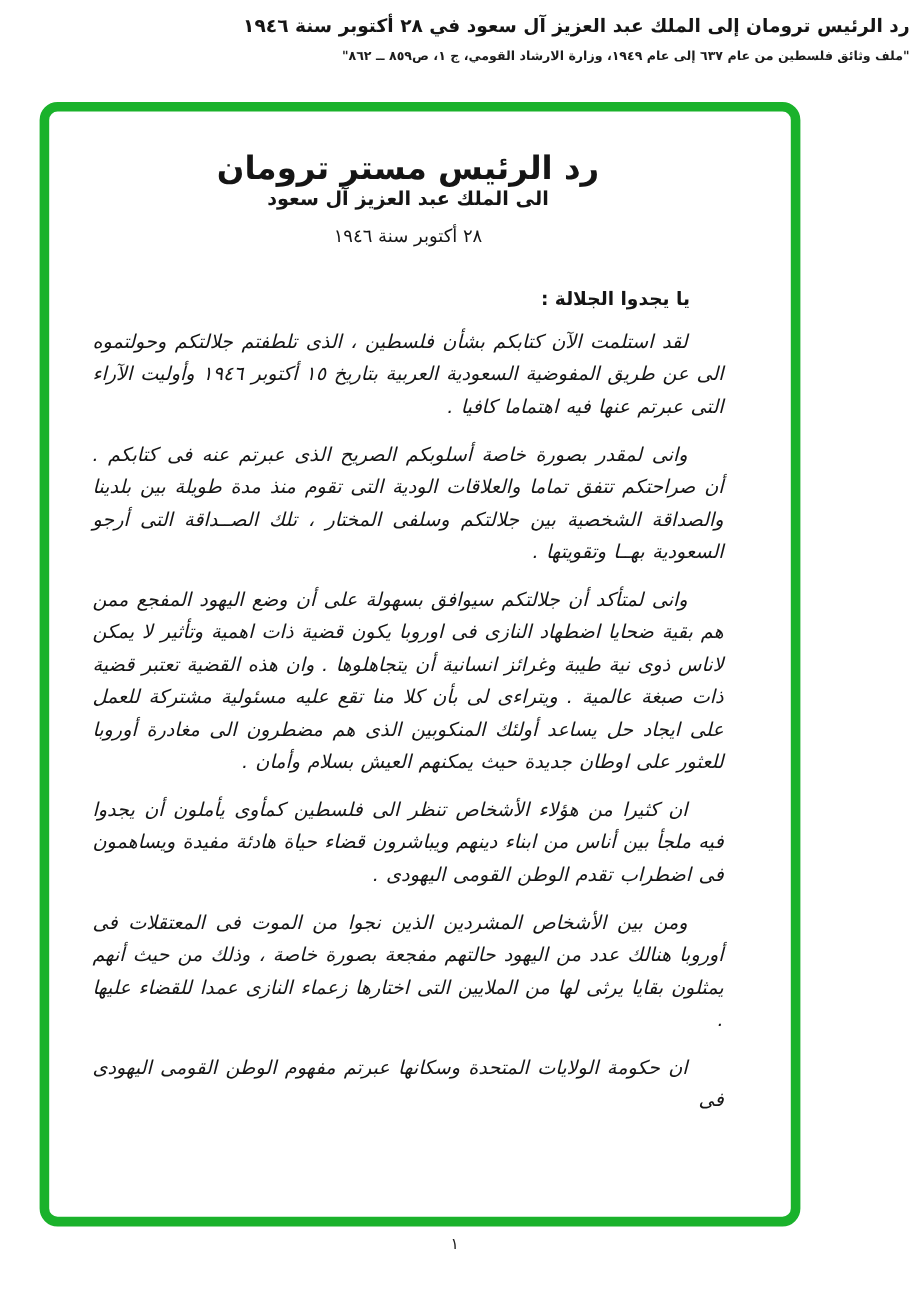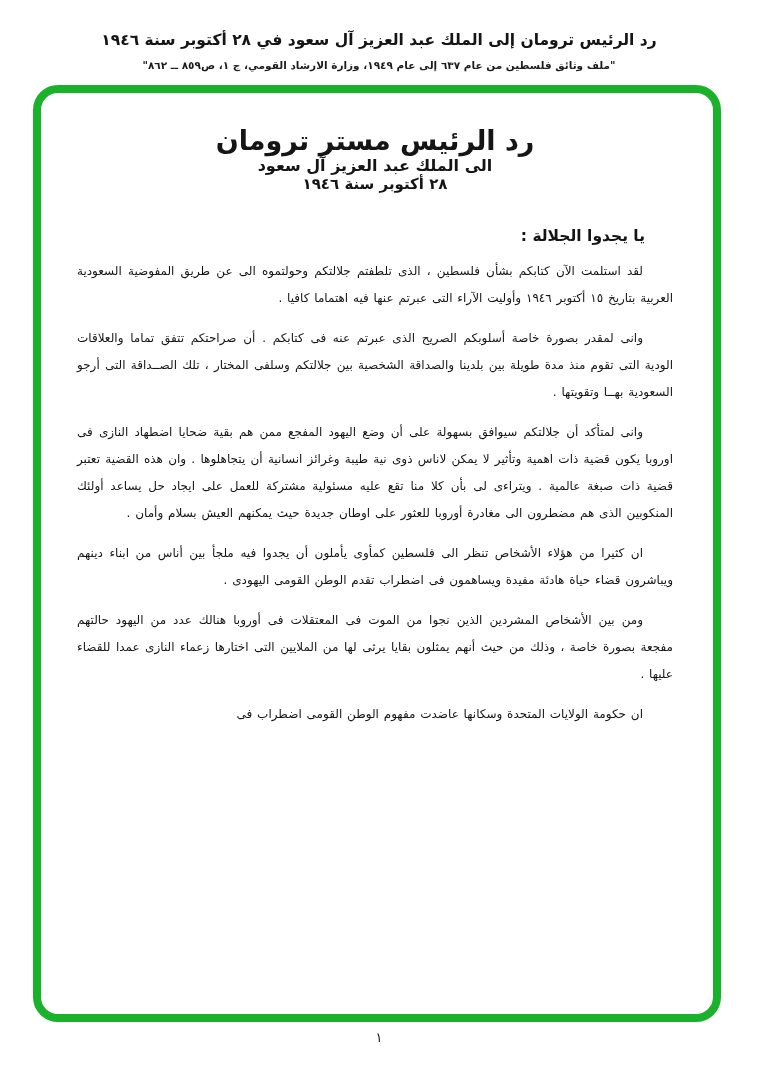--- a/index.html
+++ b/index.html
@@ -11,75 +11,77 @@
   }
   .page {
     position: relative;
     width: 758px;
     height: 1078px;
     background: #ffffff;
     overflow: hidden;
     direction: rtl;
   }
   .doc-header {
-    text-align: center;
-    padding-top: 31px;
+    text-align: right;
+    padding-top: 13px;
   }
   .doc-header-title {
     font-size: 15.5px;
     font-weight: bold;
     letter-spacing: 0.2px;
   }
   .doc-header-source {
     font-size: 10.5px;
     font-weight: bold;
     margin-top: 10px;
     color: #1c1c1c;
   }
   .letter-frame {
     position: absolute;
     left: 33px;
     top: 85px;
-    width: 688px;
+    width: 634px;
     height: 937px;
     box-sizing: border-box;
     border: 8px solid #1ab22b;
-    border-radius: 25px;
-    padding: 26px 40px 0 36px;
+    border-radius: 15px;
+    padding: 26px 56px 0 36px;
     background: #ffffff;
   }
   .letter-title {
     text-align: center;
     font-size: 27px;
     font-weight: bold;
     margin-top: 6px;
   }
   .letter-recipient {
     text-align: center;
     font-size: 16px;
     font-weight: bold;
   }
   .letter-date {
     text-align: center;
     font-size: 15px;
-    font-weight: 700;
+    font-weight: 400;
+    margin-top: 13px;
   }
   .salutation {
     font-size: 15.5px;
     font-weight: bold;
     margin-top: 34px;
     text-indent: 28px;
   }
   .body-text p {
-    font-size: 12px;
+    font-size: 16px;
     line-height: 27px;
     text-align: justify;
     text-indent: 30px;
     margin: 13px 0 0 0;
     word-spacing: 1px;
+    font-style: italic;
   }
   .page-number {
     position: absolute;
     left: 0;
     top: 1030px;
     width: 100%;
     text-align: center;
     font-size: 13px;
     color: #222;
   }
@@ -100,19 +102,19 @@
     <div class="letter-date">٢٨ أكتوبر سنة ١٩٤٦</div>
 
     <div class="salutation">يا يجدوا الجلالة :</div>
 
     <div class="body-text">
       <p>لقد استلمت الآن كتابكم بشأن فلسطين ، الذى تلطفتم جلالتكم وحولتموه الى عن طريق المفوضية السعودية العربية بتاريخ ١٥ أكتوبر ١٩٤٦ وأوليت الآراء التى عبرتم عنها فيه اهتماما كافيا .</p>
       <p>وانى لمقدر بصورة خاصة أسلوبكم الصريح الذى عبرتم عنه فى كتابكم . أن صراحتكم تتفق تماما والعلاقات الودية التى تقوم منذ مدة طويلة بين بلدينا والصداقة الشخصية بين جلالتكم وسلفى المختار ، تلك الصــداقة التى أرجو السعودية بهــا وتقويتها .</p>
       <p>وانى لمتأكد أن جلالتكم سيوافق بسهولة على أن وضع اليهود المفجع ممن هم بقية ضحايا اضطهاد النازى فى اوروبا يكون قضية ذات اهمية وتأثير لا يمكن لاناس ذوى نية طيبة وغرائز انسانية أن يتجاهلوها . وان هذه القضية تعتبر قضية ذات صبغة عالمية . ويتراءى لى بأن كلا منا تقع عليه مسئولية مشتركة للعمل على ايجاد حل يساعد أولئك المنكوبين الذى هم مضطرون الى مغادرة أوروبا للعثور على اوطان جديدة حيث يمكنهم العيش بسلام وأمان .</p>
       <p>ان كثيرا من هؤلاء الأشخاص تنظر الى فلسطين كمأوى يأملون أن يجدوا فيه ملجأ بين أناس من ابناء دينهم ويباشرون قضاء حياة هادئة مفيدة ويساهمون فى اضطراب تقدم الوطن القومى اليهودى .</p>
       <p>ومن بين الأشخاص المشردين الذين نجوا من الموت فى المعتقلات فى أوروبا هنالك عدد من اليهود حالتهم مفجعة بصورة خاصة ، وذلك من حيث أنهم يمثلون بقايا يرثى لها من الملايين التى اختارها زعماء النازى عمدا للقضاء عليها .</p>
-      <p>ان حكومة الولايات المتحدة وسكانها عاضدت مفهوم الوطن القومى اضطراب فى</p>
+      <p>ان حكومة الولايات المتحدة وسكانها عبرتم مفهوم الوطن القومى اليهودى فى</p>
     </div>
   </div>
 
   <div class="page-number">١</div>
 
 </div>
 
 </body></html>

